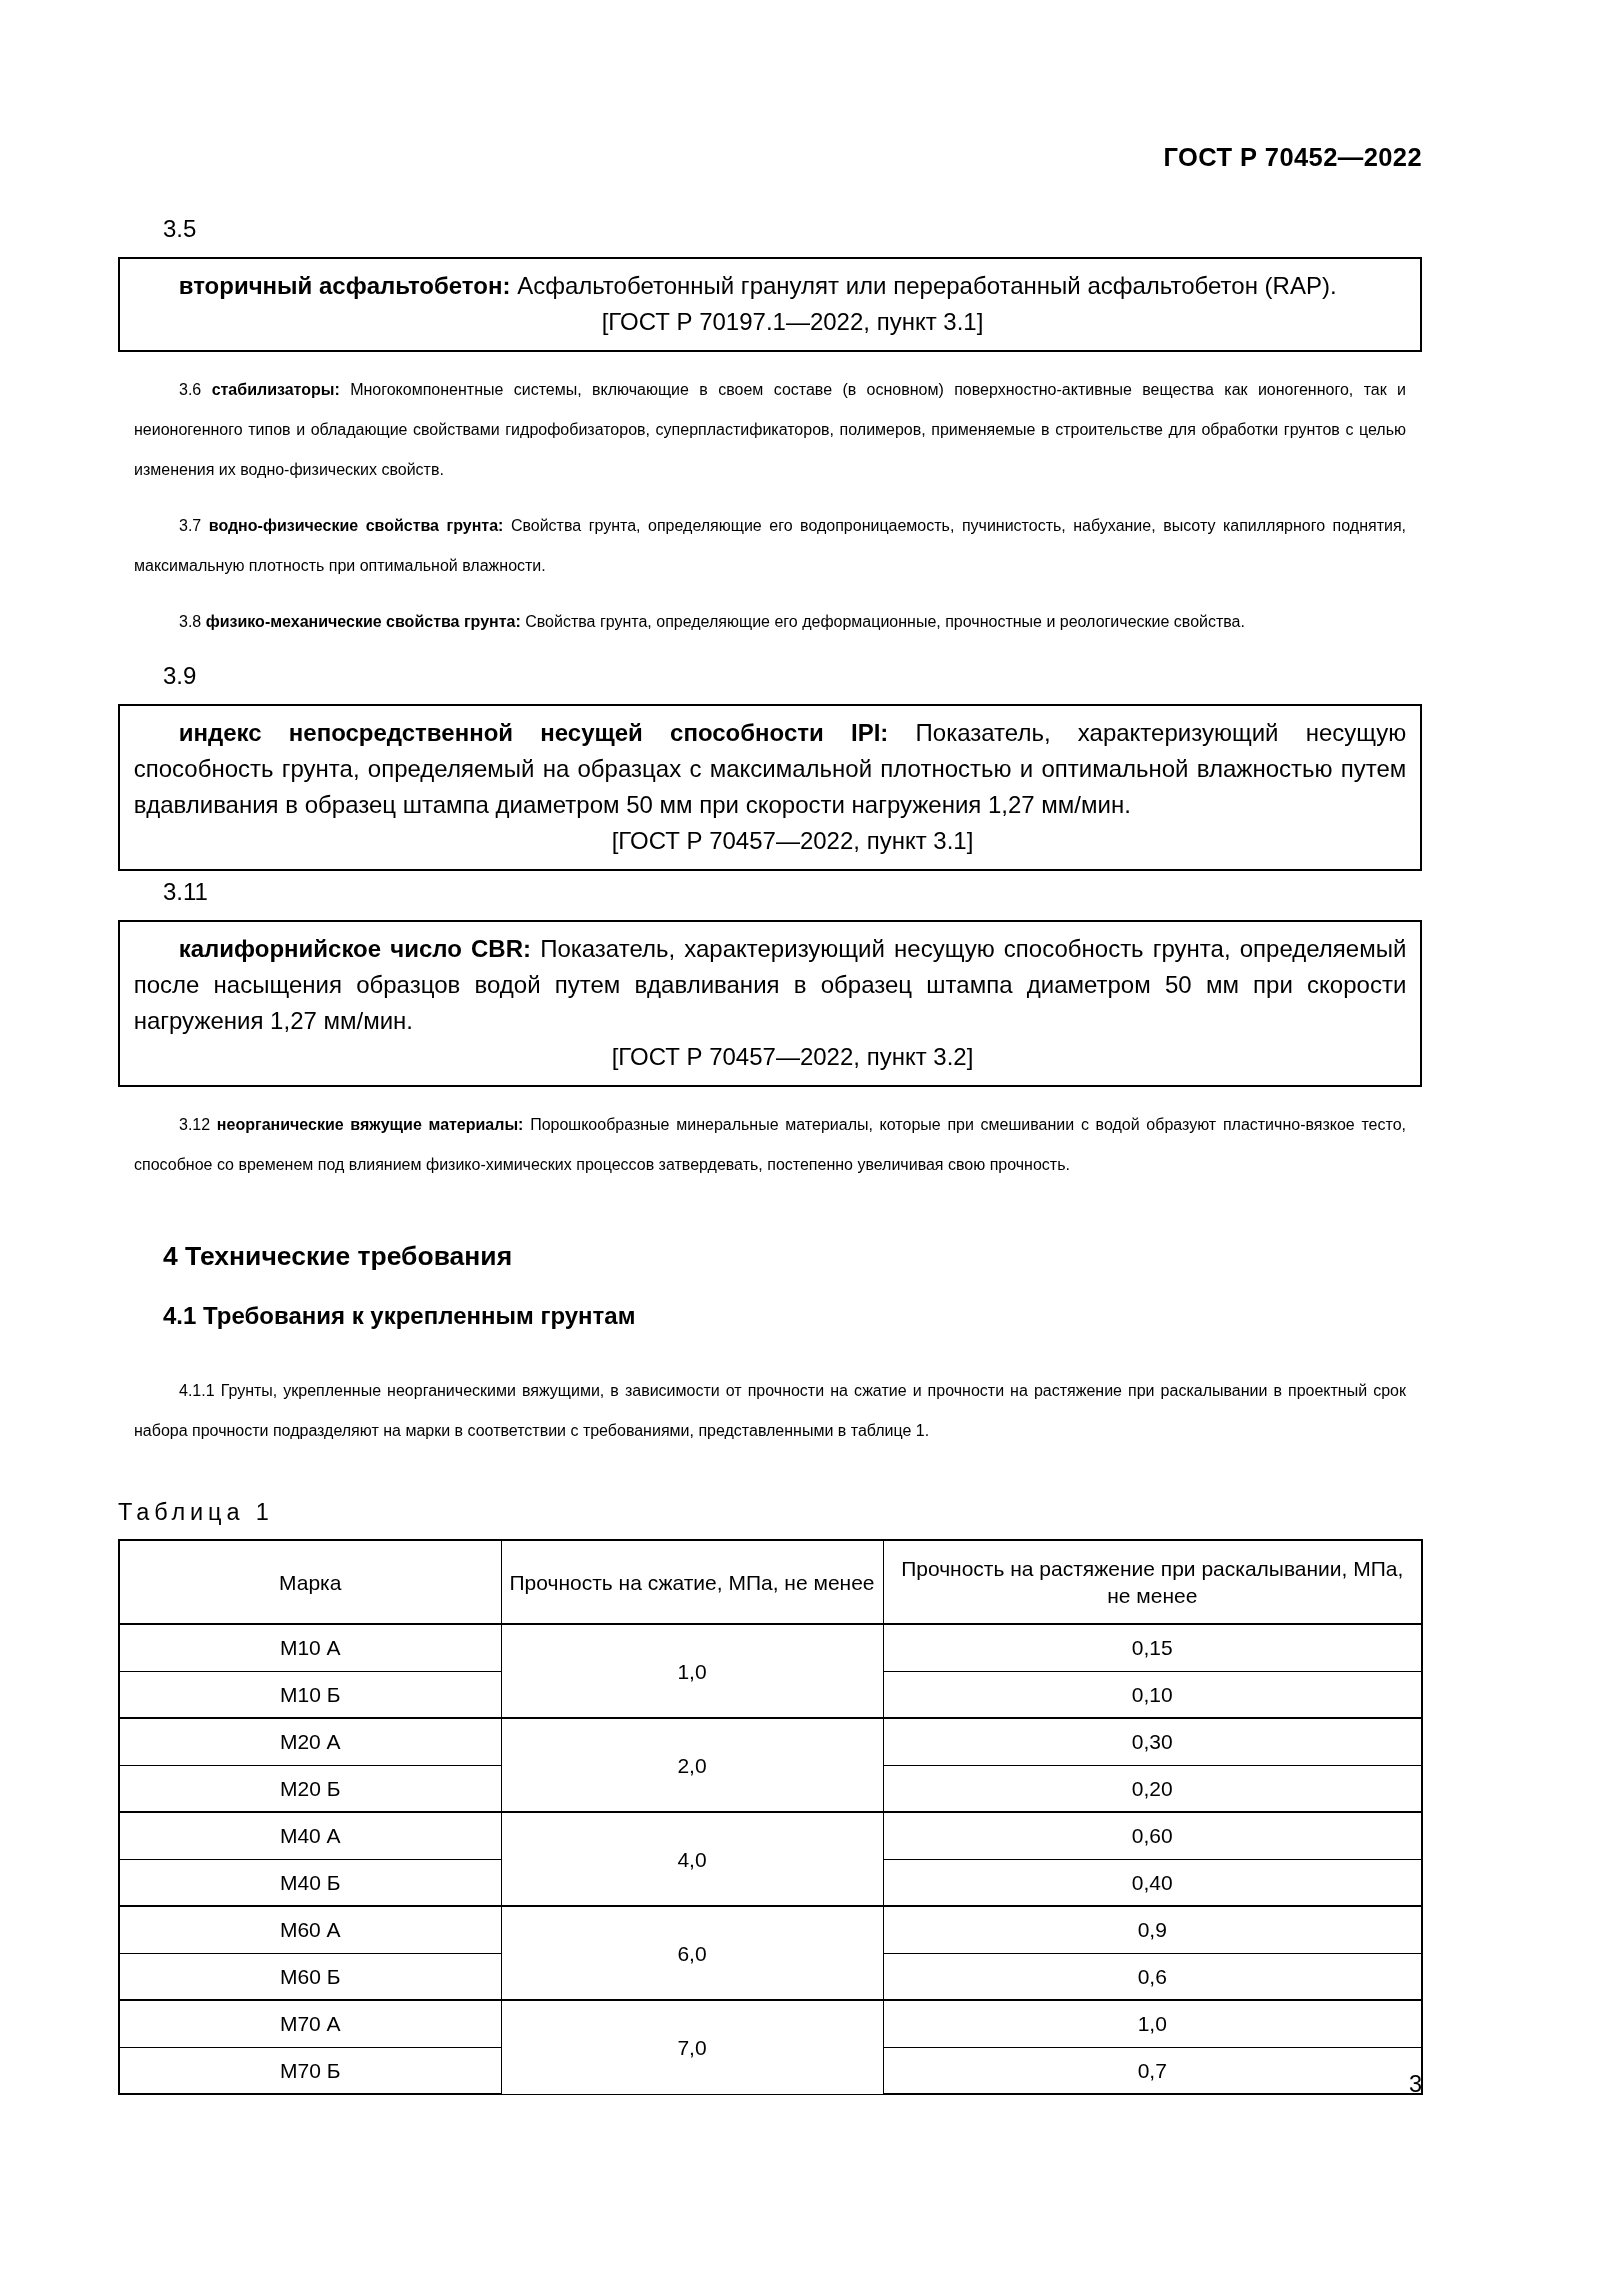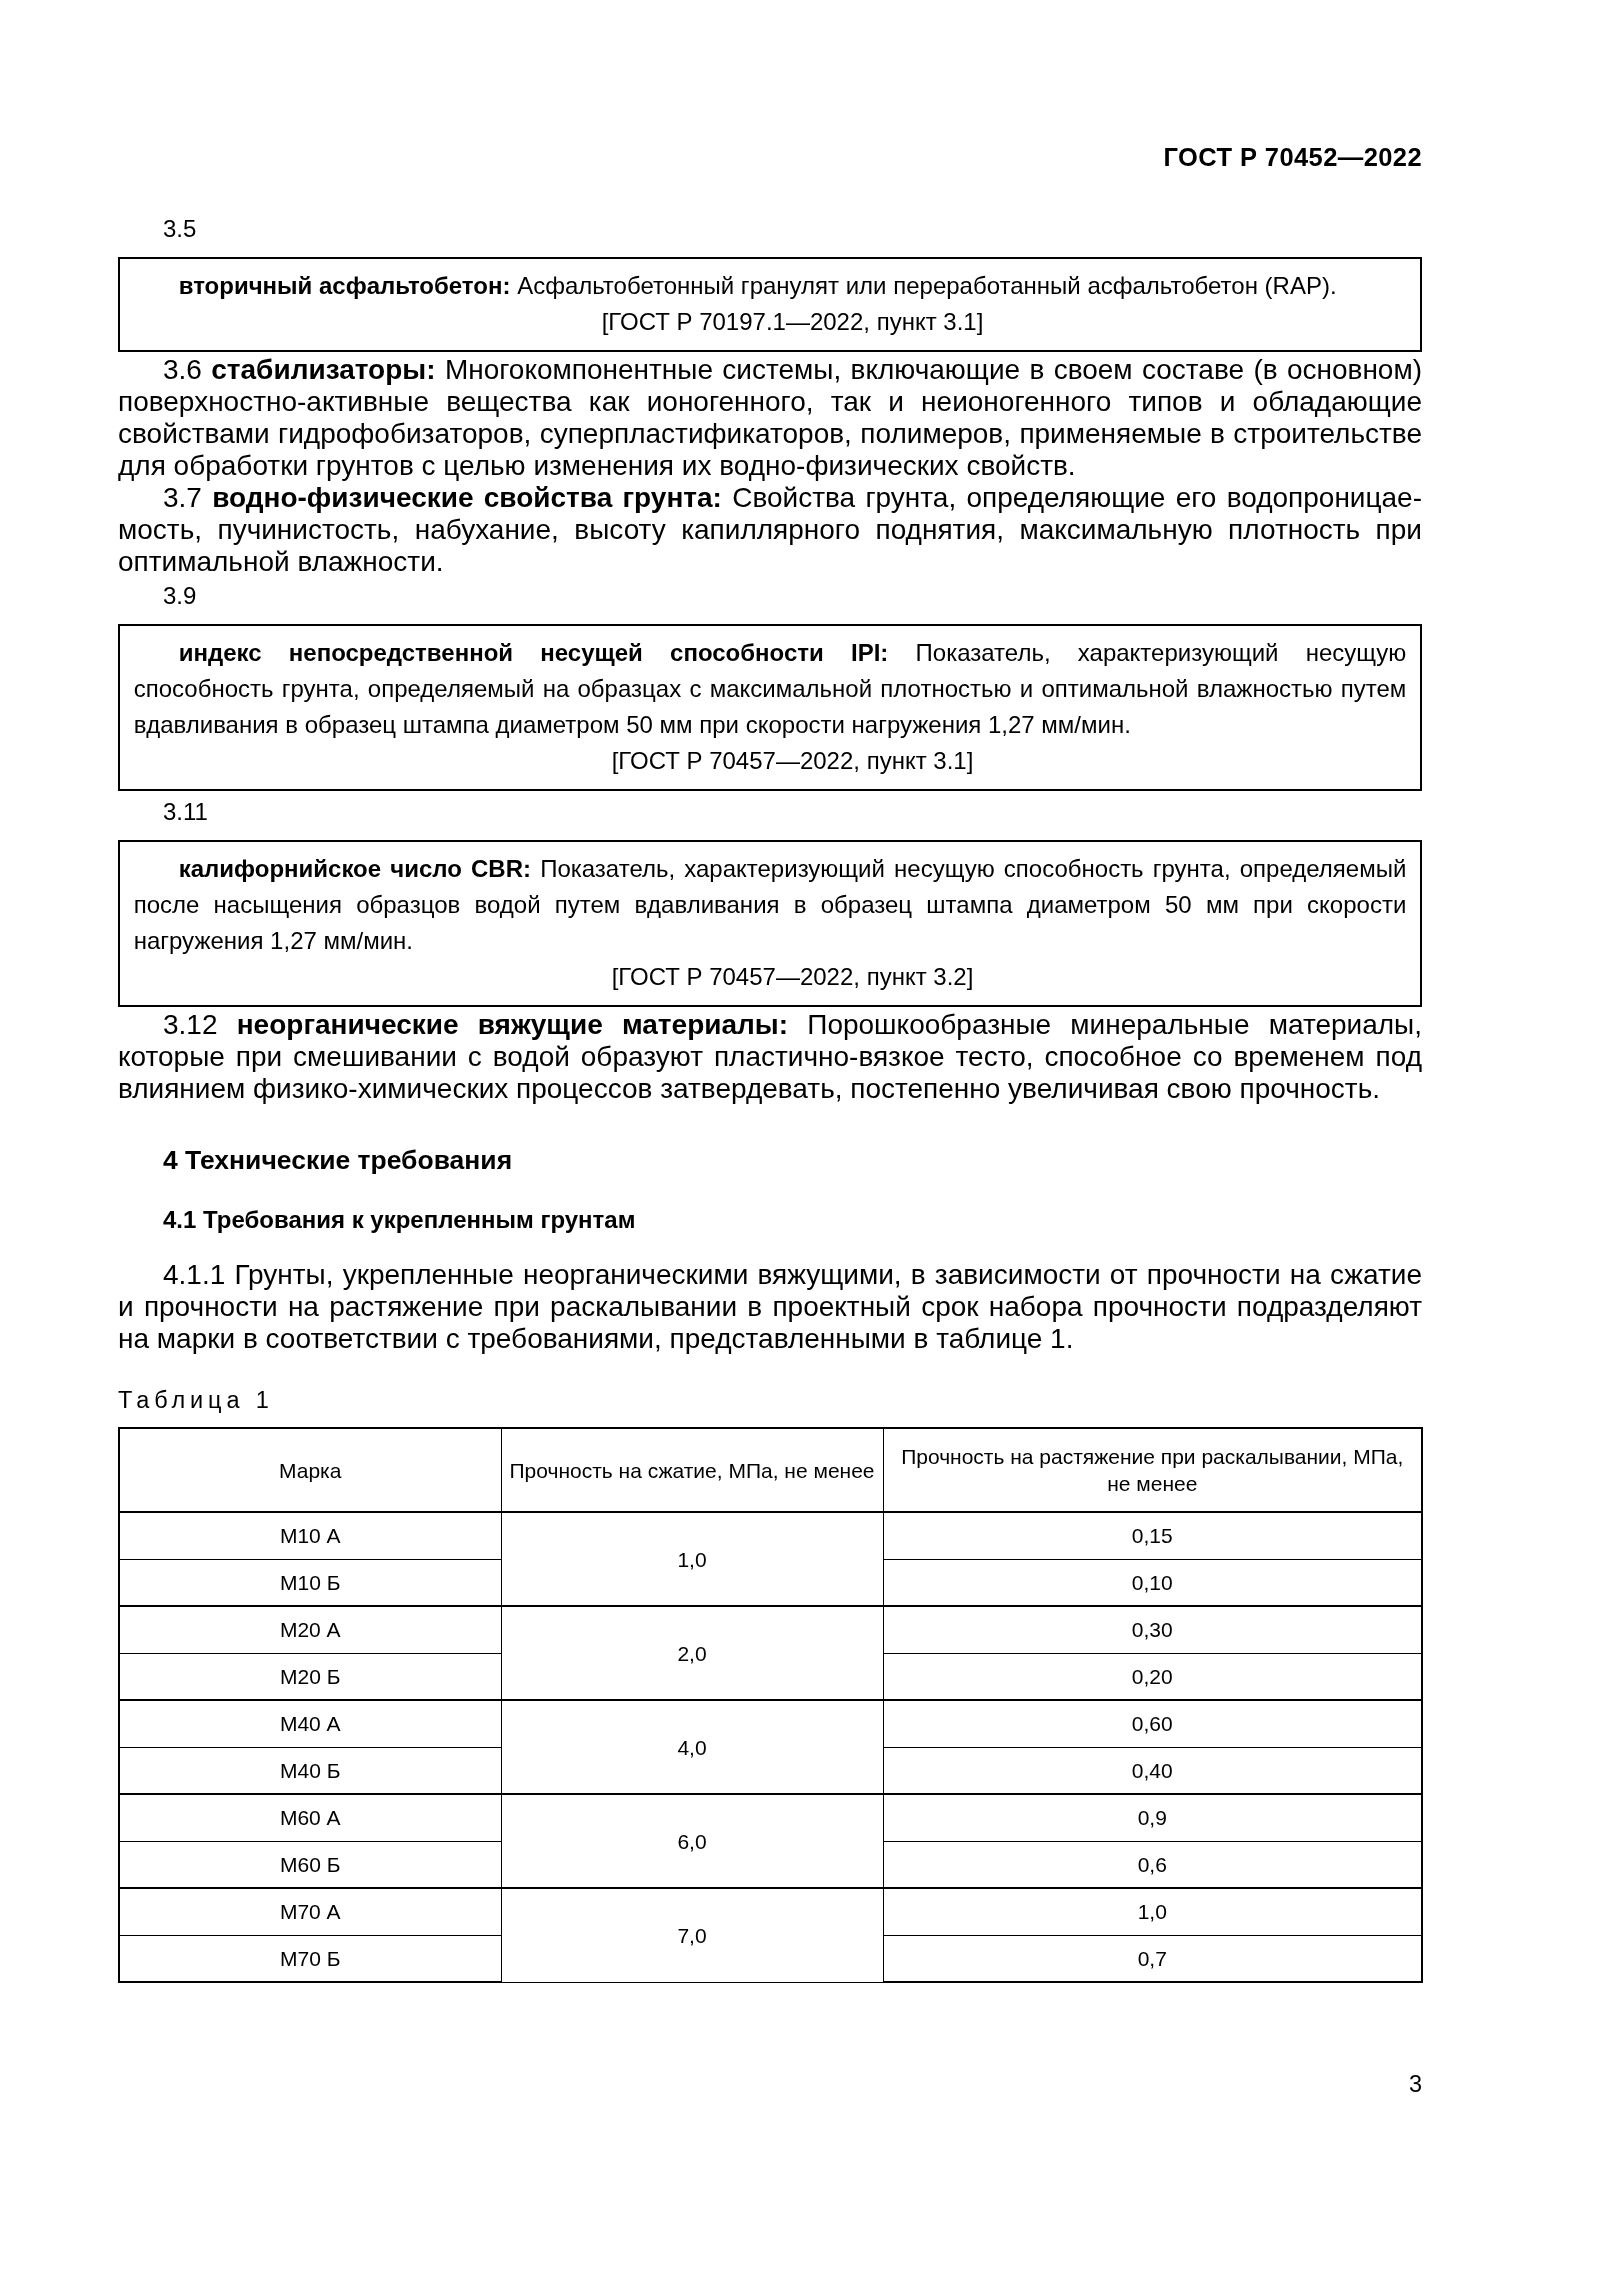--- a/index.html
+++ b/index.html
@@ -37,23 +37,23 @@
 
   
   .content {
     position: absolute;
     top: 211px;
     left: 118px;
     width: 1304px;
   }
 
   p.para {
-    margin: 0;
-    font-size: 28px;
-    line-height: 32px;
+    margin: 16px;
+    font-size: 16px;
+    line-height: 40px;
     text-align: justify;
     text-justify: inter-word;
     text-indent: 45px;
     hyphens: manual;
   }
 
   .clause-num {
     font-weight: normal;
   }
 
@@ -180,20 +180,21 @@
       <p><span class="term">вторичный асфальтобетон:</span><span> Асфальтобетонный гранулят или переработанный асфальтобетон (RAP).</span></p>
       <p class="src">[ГОСТ Р 70197.1—2022, пункт 3.1]</p>
     </div>
 
     <div class="gap-s"></div>
 
     <p class="para"><span class="clause-num">3.6 </span><span class="term">стабилизаторы:</span><span> Многокомпонентные системы, включающие в своем составе (в основном) по­верхностно-активные вещества как ионогенного, так и неионогенного типов и обладающие свойствами гидрофобизаторов, суперпластификаторов, полимеров, применяемые в строительстве для обработки грунтов с целью изменения их водно-физических свойств.</span></p>
 
     <p class="para"><span class="clause-num">3.7 </span><span class="term">водно-физические свойства грунта:</span><span> Свойства грунта, определяющие его водопроницае­мость, пучинистость, набухание, высоту капиллярного поднятия, максимальную плотность при опти­мальной влажности.</span></p>
 
+    <p class="para"><span class="clause-num">3.8 </span><span class="term">физико-механические свойства грунта:</span><span> Свойства грунта, определяющие его деформацион­ные, прочностные и реологические свойства.</span></p>
 
     <div class="clause-lead">3.9</div>
     <div class="defbox">
       <p><span class="term">индекс непосредственной несущей способности IPI:</span><span> Показатель, характеризующий несущую способность грунта, определяемый на образцах с максимальной плотностью и оптимальной влаж­ностью путем вдавливания в образец штампа диаметром 50 мм при скорости нагружения 1,27 мм/мин.</span></p>
       <p class="src">[ГОСТ Р 70457—2022, пункт 3.1]</p>
     </div>
 
     <div class="gap-s"></div>
 
 

